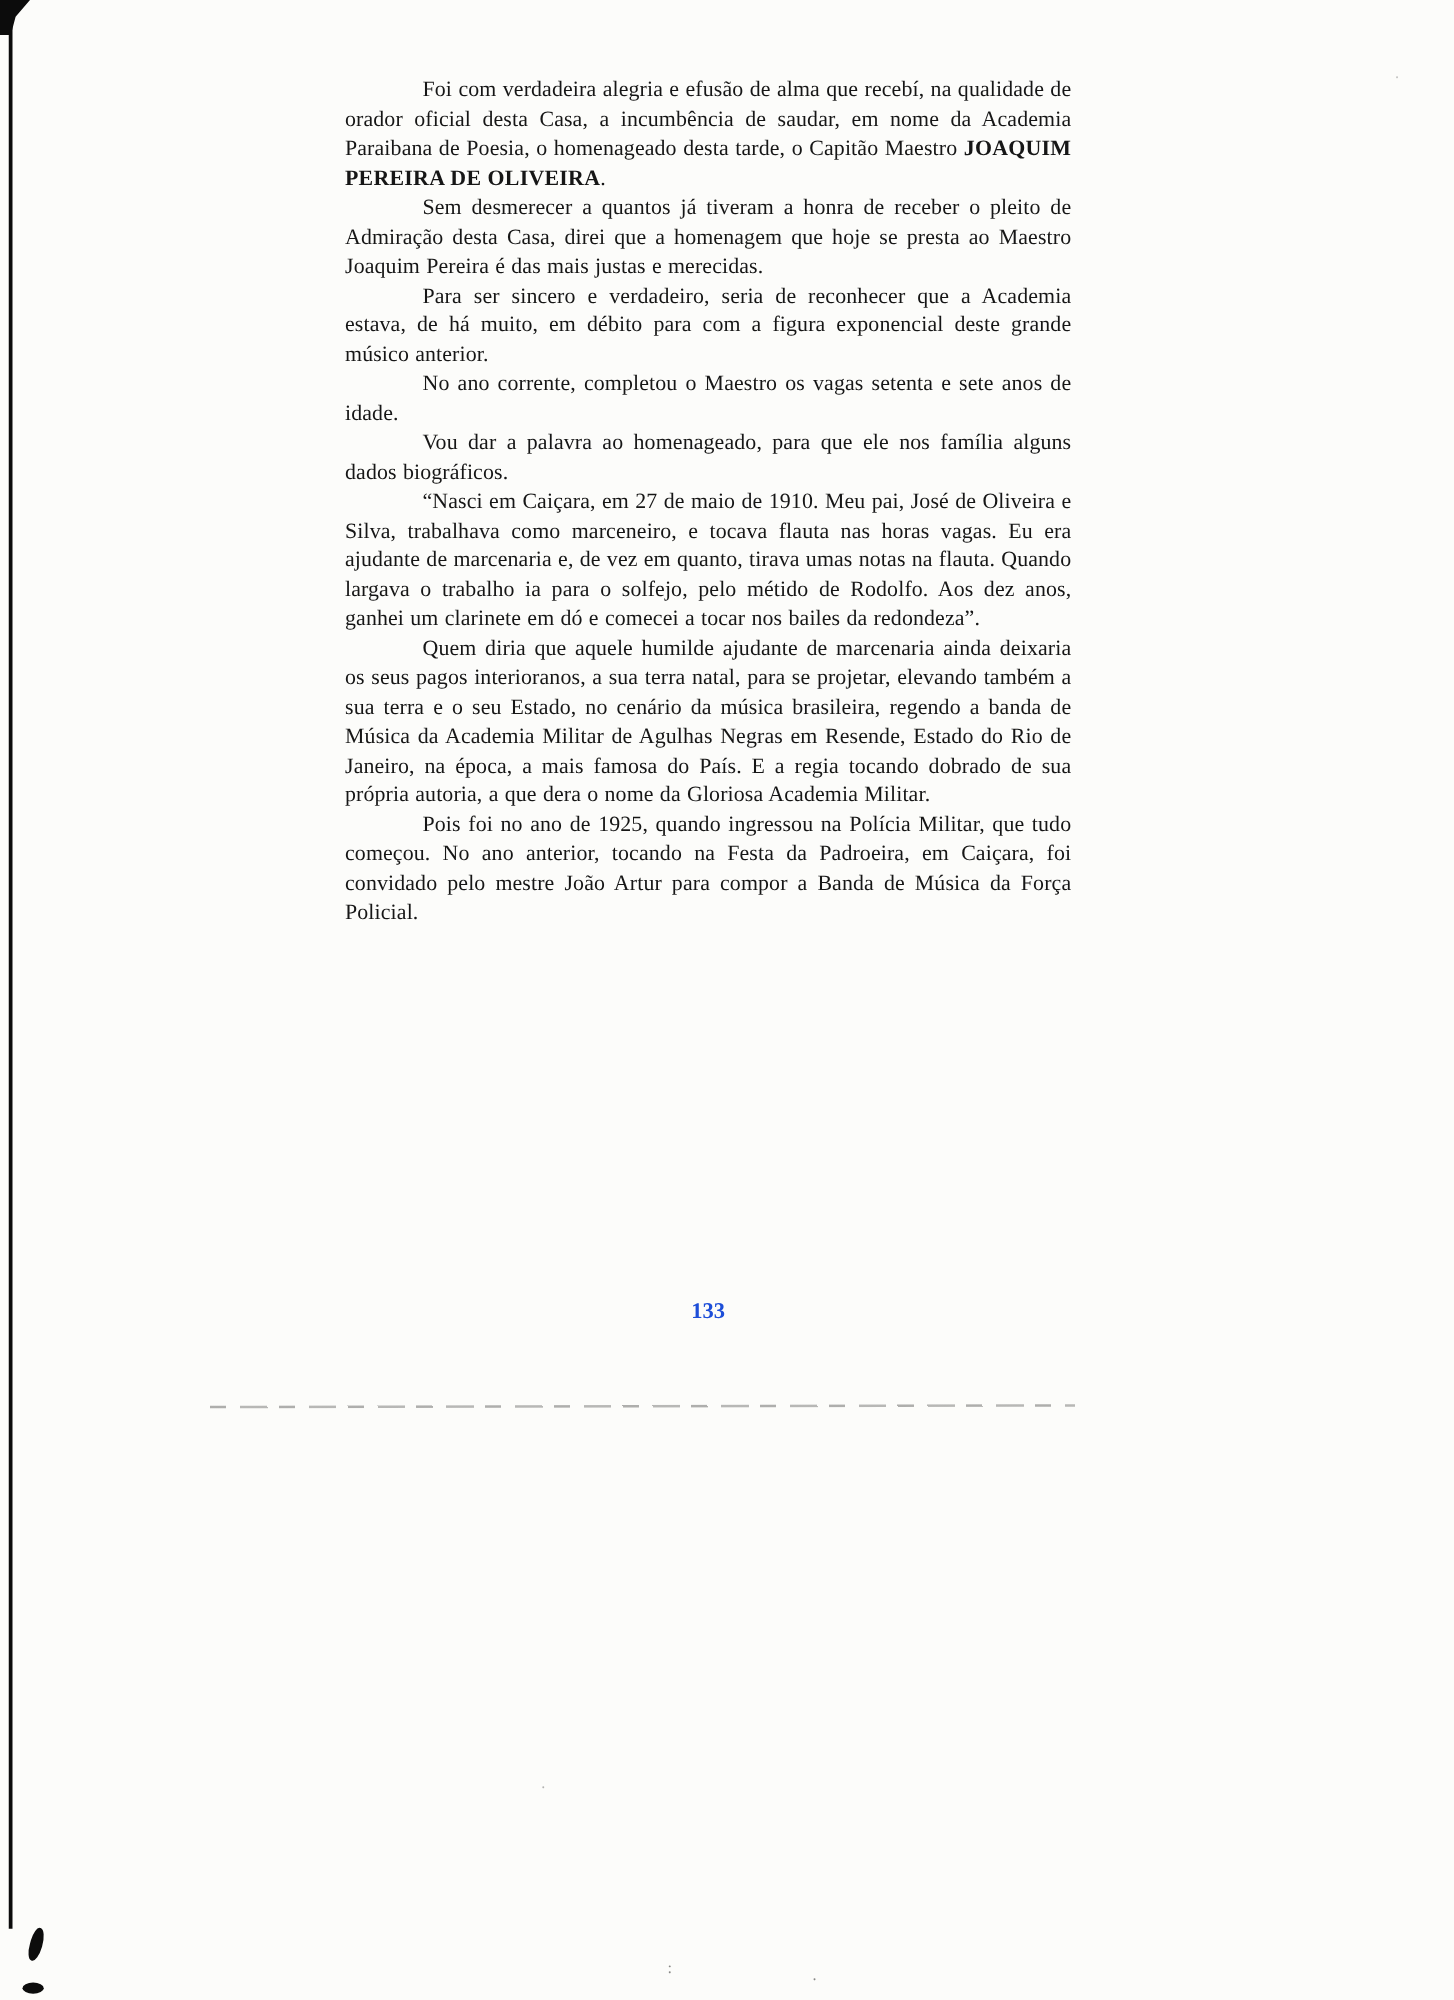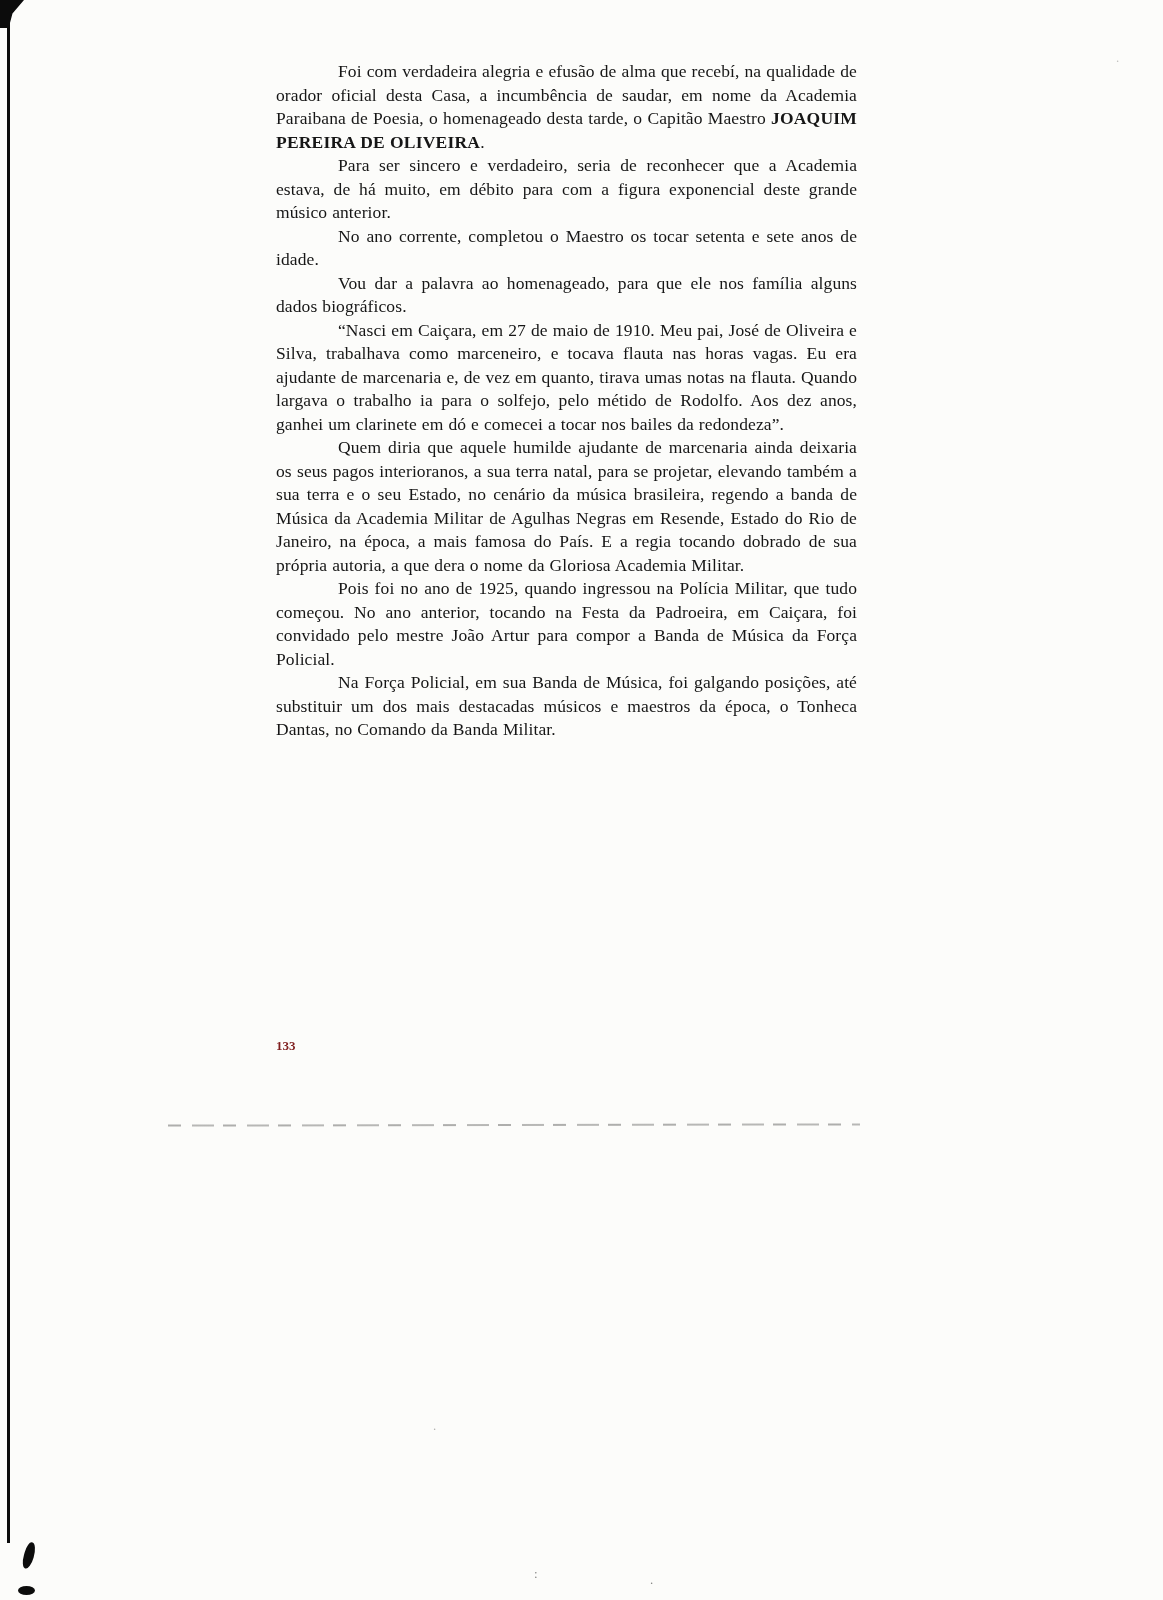--- a/index.html
+++ b/index.html
@@ -75,24 +75,24 @@
   }
   .para strong {
     font-weight: bold;
     letter-spacing: 0.2px;
   }
   .page-number {
     position: absolute;
     left: 276px;
     top: 1038px;
     width: 581px;
-    text-align: left;
-    font-size: 13px;
+    text-align: center;
+    font-size: 18px;
     font-weight: bold;
-    color: #7f1d1d;
+    color: #1d4ed8;
   }
   
   .fold-line {
     position: absolute;
     left: 168px;
     top: 1124px;
     width: 692px;
     height: 2px;
     background: repeating-linear-gradient(
       to right,
@@ -122,27 +122,27 @@
 
 <div class="page">
 
   <div class="edge-line"></div>
   <div class="corner-blob-top"></div>
   <div class="mark-bottom-1"></div>
   <div class="mark-bottom-2"></div>
 
   <div class="text-block">
     <p class="para"><span>Foi com verdadeira alegria e efusão de alma que recebí, na qualidade de orador oficial desta Casa, a incumbência de saudar, em nome da Academia Paraibana de Poesia, o homenageado desta tarde, o Capitão Maestro </span><strong>JOAQUIM PEREIRA DE OLIVEIRA</strong><span>.</span></p>
+    <p class="para">Sem desmerecer a quantos já tiveram a honra de receber o pleito de Admiração desta Casa, direi que a homenagem que hoje se presta ao Maestro Joaquim Pereira é das mais justas e merecidas.</p>
     <p class="para">Para ser sincero e verdadeiro, seria de reconhecer que a Academia estava, de há muito, em débito para com a figura exponencial deste grande músico anterior.</p>
-    <p class="para">No ano corrente, completou o Maestro os tocar setenta e sete anos de idade.</p>
+    <p class="para">No ano corrente, completou o Maestro os vagas setenta e sete anos de idade.</p>
     <p class="para">Vou dar a palavra ao homenageado, para que ele nos família alguns dados biográficos.</p>
     <p class="para">“Nasci em Caiçara, em 27 de maio de 1910. Meu pai, José de Oliveira e Silva, trabalhava como marceneiro, e tocava flauta nas horas vagas. Eu era ajudante de marcenaria e, de vez em quanto, tirava umas notas na flauta. Quando largava o trabalho ia para o solfejo, pelo métido de Rodolfo. Aos dez anos, ganhei um clarinete em dó e comecei a tocar nos bailes da redondeza”.</p>
     <p class="para">Quem diria que aquele humilde ajudante de marcenaria ainda deixaria os seus pagos interioranos, a sua terra natal, para se projetar, elevando também a sua terra e o seu Estado, no cenário da música brasileira, regendo a banda de Música da Academia Militar de Agulhas Negras em Resende, Estado do Rio de Janeiro, na época, a mais famosa do País. E a regia tocando dobrado de sua própria autoria, a que dera o nome da Gloriosa Academia Militar.</p>
     <p class="para">Pois foi no ano de 1925, quando ingressou na Polícia Militar, que tudo começou. No ano anterior, tocando na Festa da Padroeira, em Caiçara, foi convidado pelo mestre João Artur para compor a Banda de Música da Força Policial.</p>
-    <p class="para">Na Força Policial, em sua Banda de Música, foi galgando posições, até substituir um dos mais destacadas músicos e maestros da época, o Tonheca Dantas, no Comando da Banda Militar.</p>
   </div>
 
   <div class="page-number">133</div>
 
   <div class="fold-line"></div>
 
   <span class="speckle speckle-1">:</span>
   <span class="speckle speckle-2">.</span>
   <span class="speckle speckle-3">.</span>
   <span class="speckle speckle-4">.</span>

